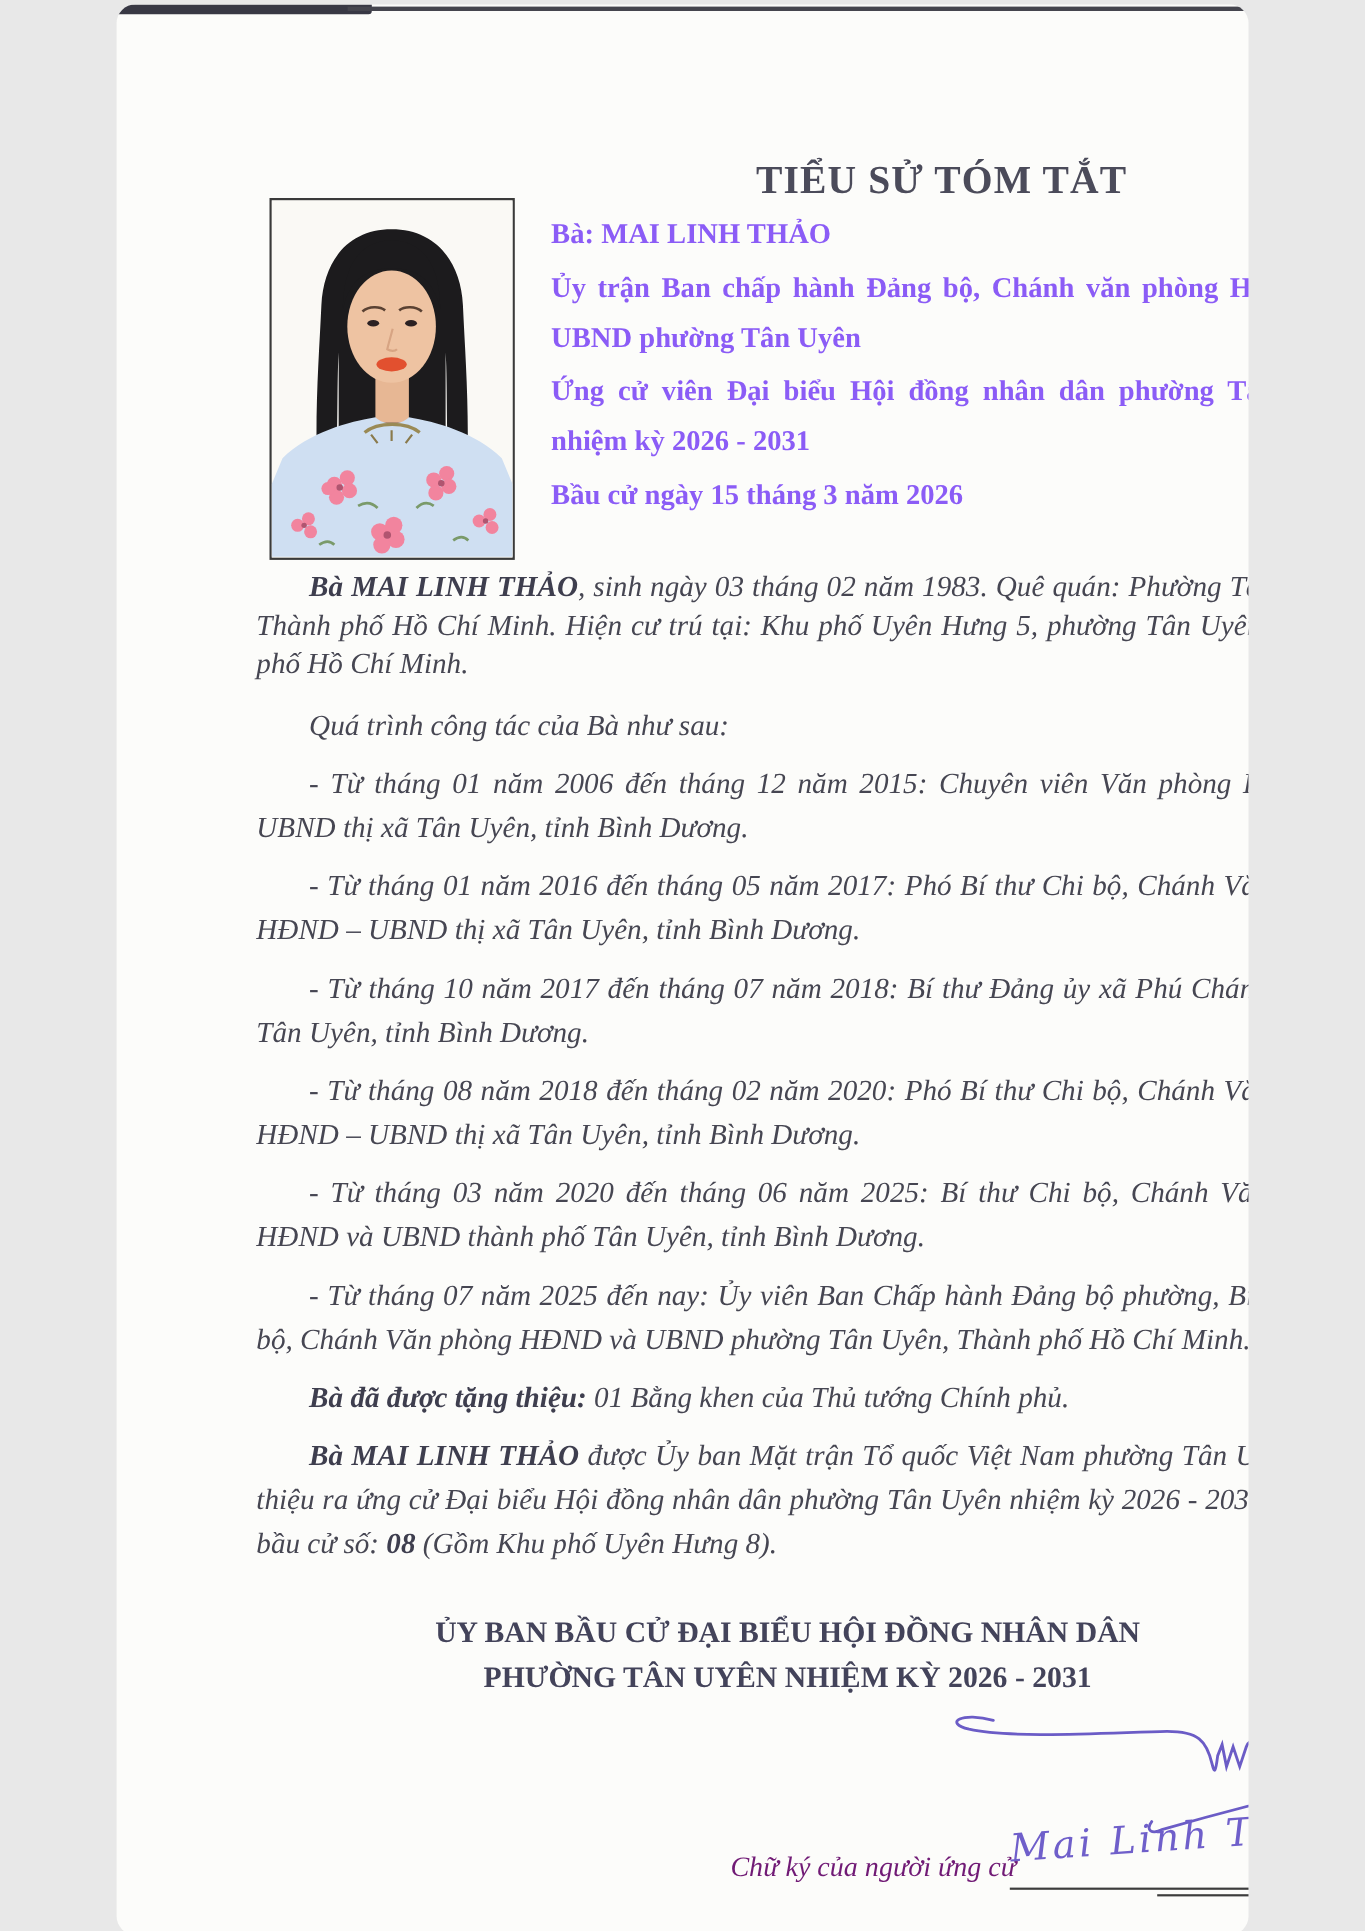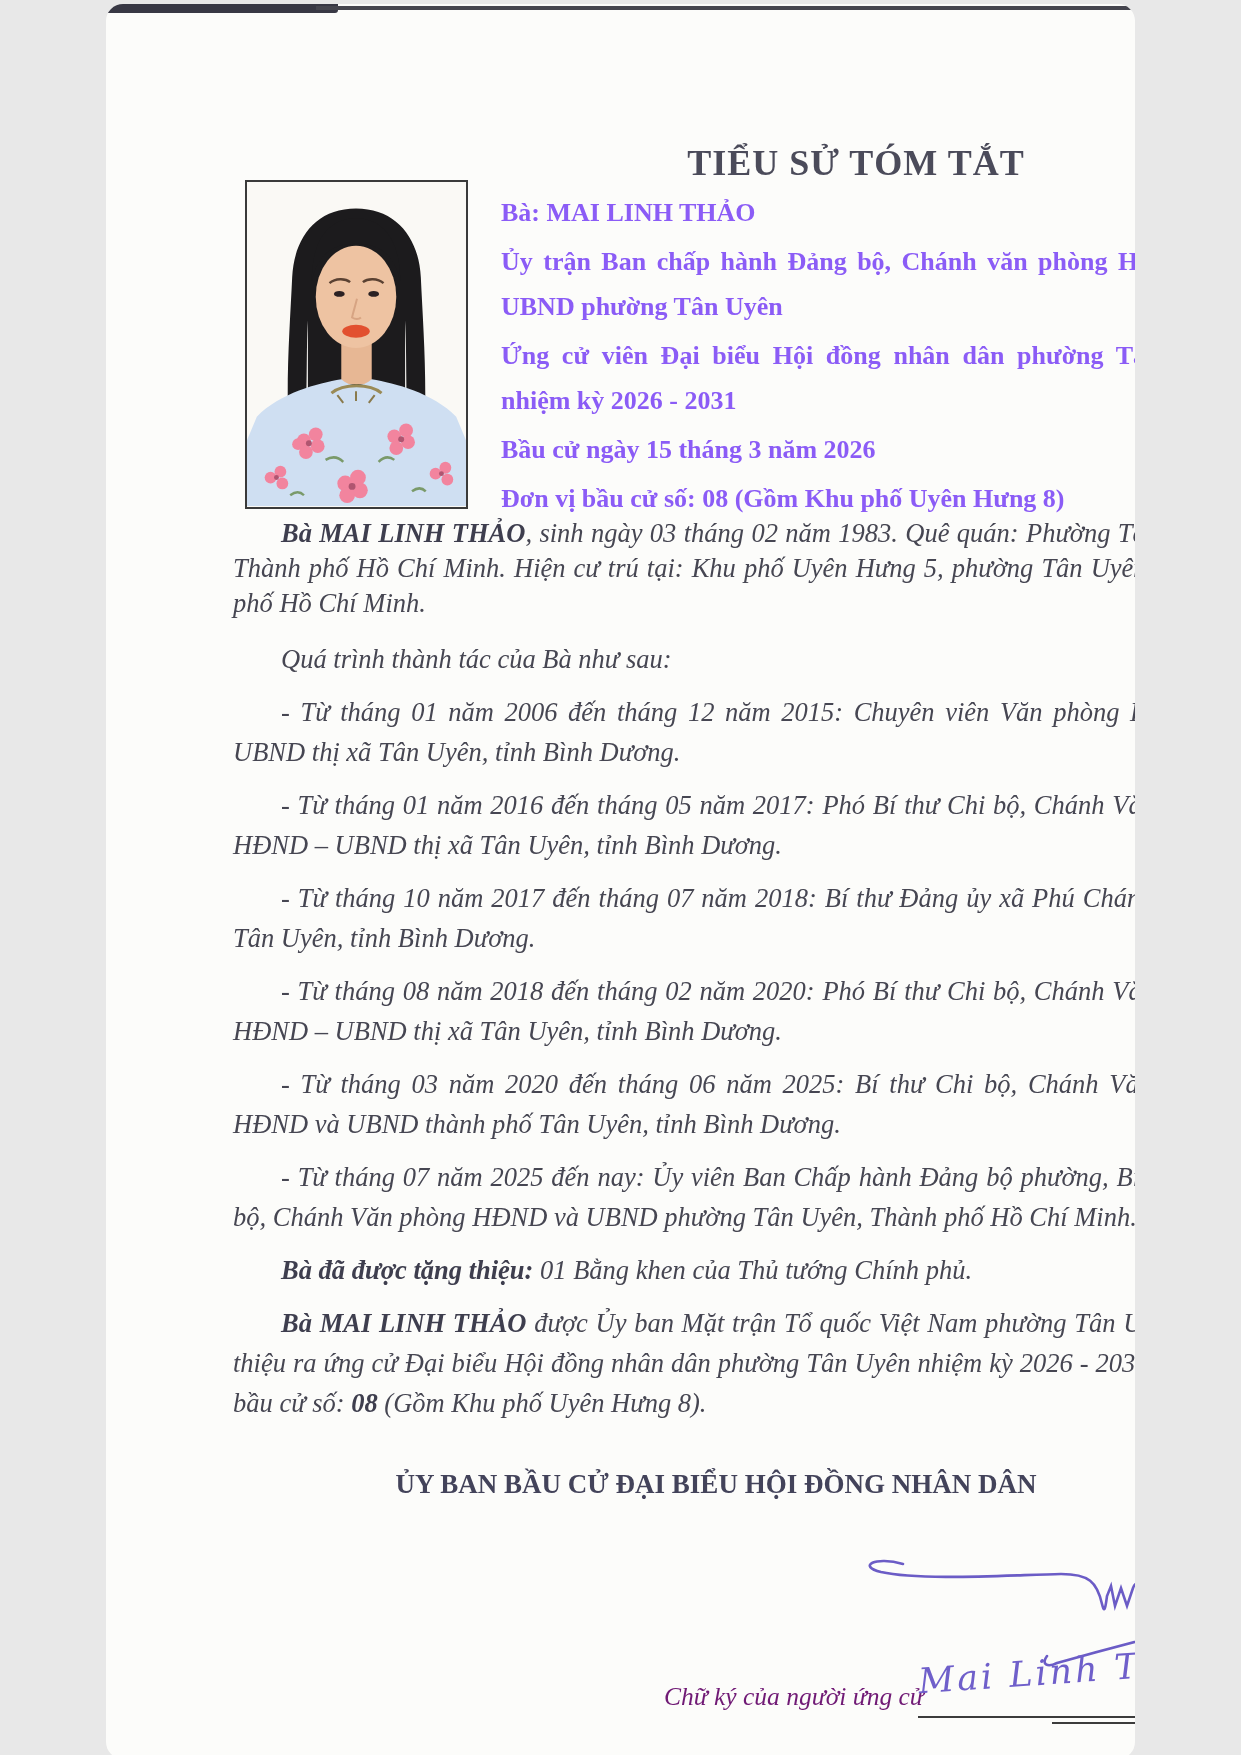--- a/index.html
+++ b/index.html
@@ -143,38 +143,38 @@
         </g>
       </g>
     </svg>
   </div>
 
   <div class="info-block">
     <p class="short">Bà: MAI LINH THẢO</p>
     <p>Ủy trận Ban chấp hành Đảng bộ, Chánh văn phòng HĐND và UBND phường Tân Uyên</p>
     <p>Ứng cử viên Đại biểu Hội đồng nhân dân phường Tân Uyên nhiệm kỳ 2026 - 2031</p>
     <p class="short">Bầu cử ngày 15 tháng 3 năm 2026</p>
-    <p class="short">Đơn vị bầu cử số: 08 (Gồm Khu phố Uyên Hưng 8)</p>
   </div>
 
   <div class="body-block">
     <p class="intro"><span class="b">Bà MAI LINH THẢO</span><span>, sinh ngày 03 tháng 02 năm 1983. Quê quán: Phường Tân Uyên, Thành phố Hồ Chí Minh. Hiện cư trú tại: Khu phố Uyên Hưng 5, phường Tân Uyên, Thành phố Hồ Chí Minh.</span></p>
-    <p>Quá trình thành tác của Bà như sau:</p>
+    <p>Quá trình công tác của Bà như sau:</p>
     <p>- Từ tháng 01 năm 2006 đến tháng 12 năm 2015: Chuyên viên Văn phòng HĐND – UBND thị xã Tân Uyên, tỉnh Bình Dương.</p>
     <p>- Từ tháng 01 năm 2016 đến tháng 05 năm 2017: Phó Bí thư Chi bộ, Chánh Văn phòng HĐND – UBND thị xã Tân Uyên, tỉnh Bình Dương.</p>
     <p>- Từ tháng 10 năm 2017 đến tháng 07 năm 2018: Bí thư Đảng ủy xã Phú Chánh, thị xã Tân Uyên, tỉnh Bình Dương.</p>
     <p>- Từ tháng 08 năm 2018 đến tháng 02 năm 2020: Phó Bí thư Chi bộ, Chánh Văn phòng HĐND – UBND thị xã Tân Uyên, tỉnh Bình Dương.</p>
     <p>- Từ tháng 03 năm 2020 đến tháng 06 năm 2025: Bí thư Chi bộ, Chánh Văn phòng HĐND và UBND thành phố Tân Uyên, tỉnh Bình Dương.</p>
     <p>- Từ tháng 07 năm 2025 đến nay: Ủy viên Ban Chấp hành Đảng bộ phường, Bí thư Chi bộ, Chánh Văn phòng HĐND và UBND phường Tân Uyên, Thành phố Hồ Chí Minh.</p>
     <p><span class="b">Bà đã được tặng thiệu:</span><span> 01 Bằng khen của Thủ tướng Chính phủ.</span></p>
     <p><span class="b">Bà MAI LINH THẢO</span><span> được Ủy ban Mặt trận Tổ quốc Việt Nam phường Tân Uyên giới thiệu ra ứng cử Đại biểu Hội đồng nhân dân phường Tân Uyên nhiệm kỳ 2026 - 2031, đơn vị bầu cử số: </span><span class="b">08</span><span> (Gồm Khu phố Uyên Hưng 8).</span></p>
   </div>
 
   <div class="footer-block">
     <p>ỦY BAN BẦU CỬ ĐẠI BIỂU HỘI ĐỒNG NHÂN DÂN</p>
+    <p>PHƯỜNG TÂN UYÊN NHIỆM KỲ 2026 - 2031</p>
   </div>
 
   <svg class="flourish" viewBox="0 0 470 130">
     <path d="M62 20 C34 12 16 22 40 28 C80 37 170 31 220 30 C248 30 256 38 261 60 C263 68 264 68 266 52 L270 42 L274 62 L280 44 L286 62 L292 44 C294 38 302 36 305 44 C308 52 300 58 306 56 C330 52 380 51 432 50"></path>
     <path d="M206 112 C200 120 206 124 216 119 C290 98 380 76 443 63"></path>
     <path d="M342 57 l7 14 M350 58 l-5 14" stroke-width="1.8"></path>
   </svg>
 
   <div class="sig-label">Chữ ký của người ứng cử</div>
   <div class="sig-name">Mai Linh Thảo</div>

